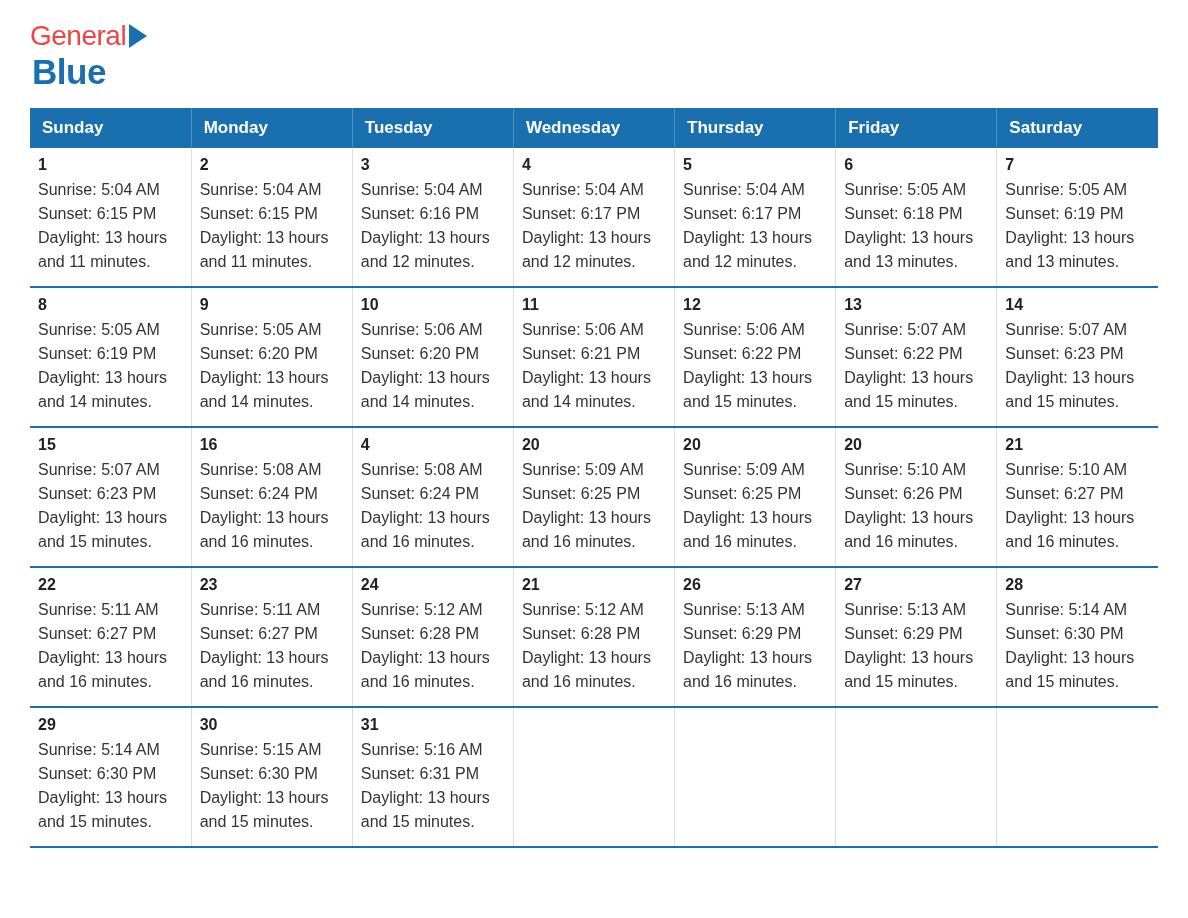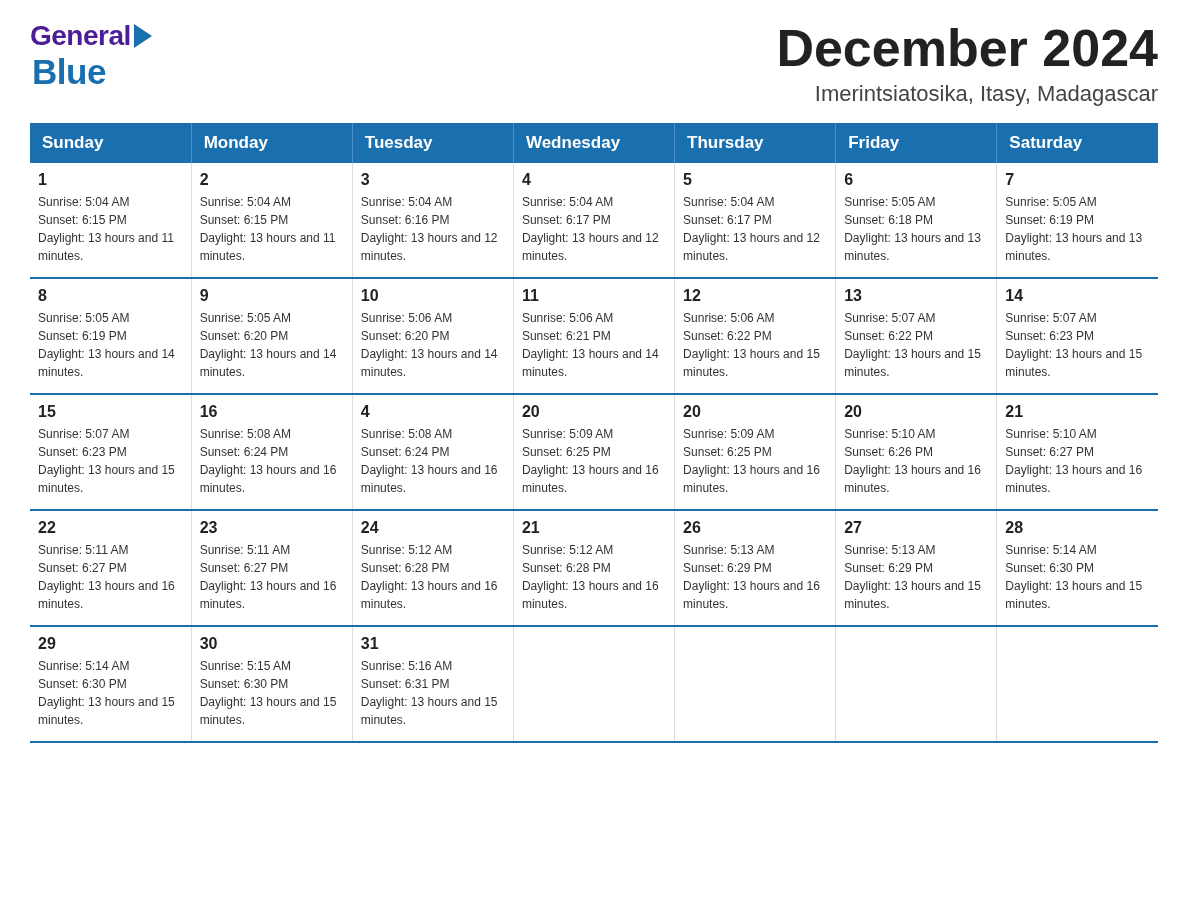--- a/index.html
+++ b/index.html
@@ -11,22 +11,22 @@
       padding: 20px 30px;
     }
     .header-area {
       display: flex;
       justify-content: space-between;
       align-items: flex-start;
       margin-bottom: 16px;
     }
     .logo-text-general {
       font-size: 28px;
-      font-weight: bold;
-      color: #4c1d95;
+      font-weight: normal;
+      color: #ef4444;
       letter-spacing: -0.5px;
     }
     .logo-text-blue {
       font-size: 35px;
       font-weight: bold;
       color: #1a6faf;
       letter-spacing: -0.5px;
     }
     .title-area {
       text-align: right;
@@ -74,21 +74,21 @@
       border-right: none;
     }
     .day-number {
       font-size: 16px;
       font-weight: bold;
       color: #222;
       display: block;
       margin-bottom: 4px;
     }
     .day-info {
-      font-size: 12px;
+      font-size: 16px;
       color: #333;
       line-height: 1.5;
     }
     .empty-cell {
       background: #fff;
     }
     .logo-wrapper {
       display: flex;
       flex-direction: column;
       align-items: flex-start;
@@ -116,24 +116,20 @@
 
 <div class="header-area">
   <div class="logo-wrapper">
     <div class="logo-line1">
       <span class="logo-text-general">General</span>
       <span class="triangle-right"></span>
     </div>
     <div class="logo-line2">
       <span class="logo-text-blue">Blue</span>
     </div>
-  </div>
-  <div class="title-area">
-    <div class="calendar-title">December 2024</div>
-    <div class="calendar-subtitle">Imerintsiatosika, Itasy, Madagascar</div>
   </div>
 </div>
 
 <table>
   <thead>
     <tr>
     <th>Sunday</th>
         <th>Monday</th>
         <th>Tuesday</th>
         <th>Wednesday</th>

